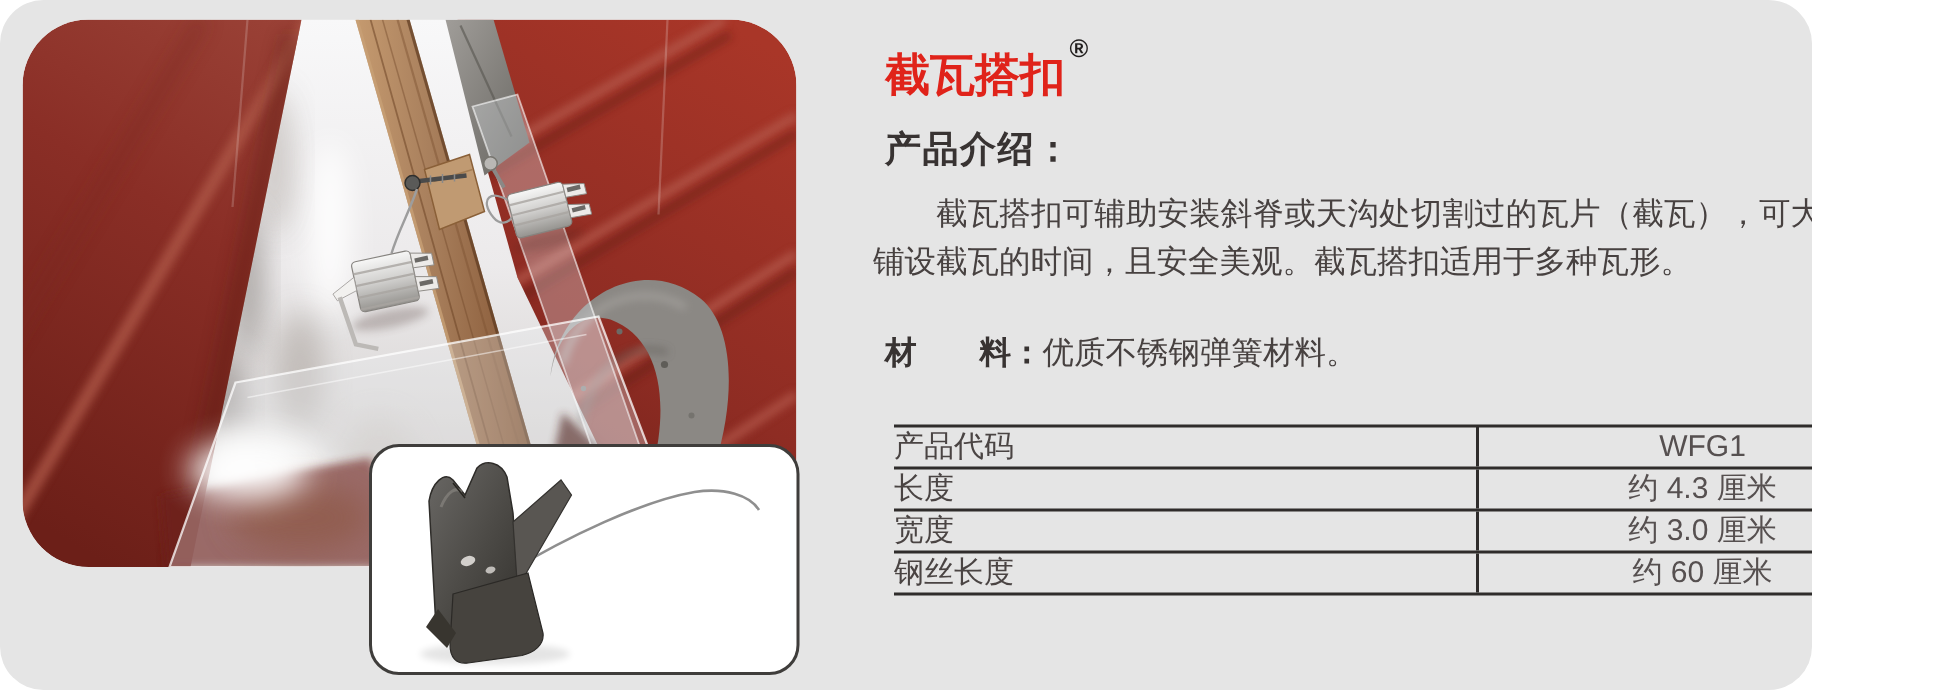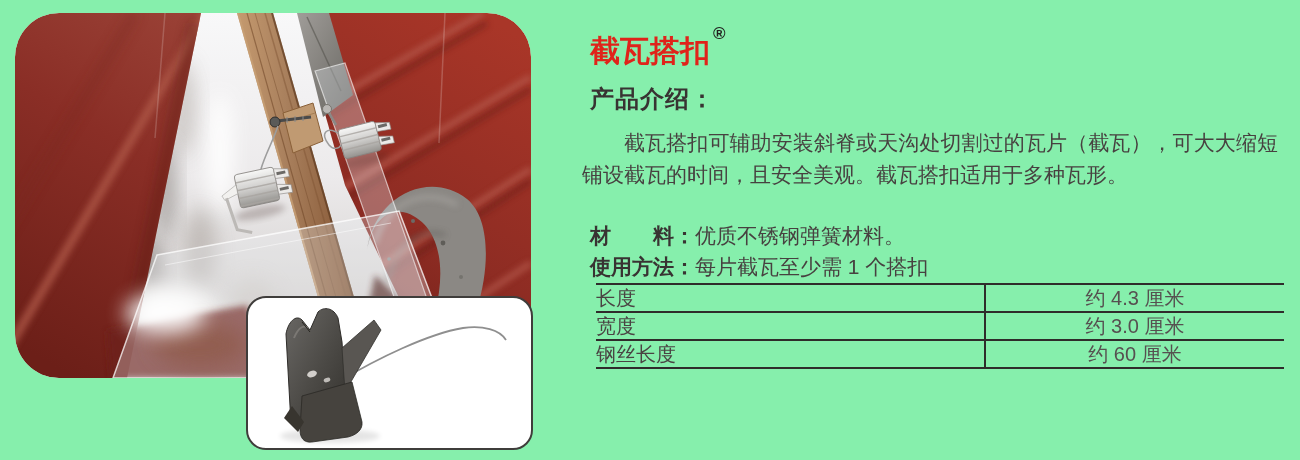--- a/index.html
+++ b/index.html
@@ -1,17 +1,17 @@
 <!DOCTYPE html>
 <html><head>
 <meta charset="utf-8">
 <style>
   html,body{margin:0;padding:0;background:#ffffff;}
-  .page{position:relative;width:1300px;height:460px;background:#86efac;overflow:hidden;
-        font-family:"Liberation Sans","DejaVu Sans",sans-serif;}
+  .page{position:relative;width:1208px;height:460px;background:#e5e5e5;overflow:hidden;
+        font-family:"Liberation Sans","DejaVu Sans",sans-serif;border-radius:29px;}
   figure{margin:0;padding:0;}
   .photo-main{position:absolute;left:15px;top:13px;width:516px;height:365px;
               border-radius:44px;overflow:hidden;z-index:1;}
   .photo-inset{position:absolute;left:246px;top:296px;width:283px;height:150px;
                background:#ffffff;border:2px solid #3f3d3b;border-radius:20px;
                overflow:hidden;z-index:2;}
   .title{position:absolute;left:590px;top:14px;font-size:30px;font-weight:bold;
          color:#e0231a;line-height:1.1;z-index:3;white-space:nowrap;}
   .title sup{font-size:17px;color:#211e1d;position:relative;top:-11px;left:3px;font-weight:bold;}
   .intro-heading{position:absolute;left:590px;top:63px;font-size:24px;font-weight:bold;
@@ -230,25 +230,28 @@
   </figure>
 
   <h1 class="title"><span>截瓦搭扣</span><sup>®</sup></h1>
 
   <h2 class="intro-heading">产品介绍：</h2>
 
   <p class="intro-text">截瓦搭扣可辅助安装斜脊或天沟处切割过的瓦片（截瓦），可大大缩短铺设截瓦的时间，且安全美观。截瓦搭扣适用于多种瓦形。</p>
 
   <div class="spec-line spec-line-0"><span class="lbl">材　　料：</span><span>优质不锈钢弹簧材料。</span></div>
 
-  <div class="spec-line spec-line-1"><span class="lbl">使用方法：</span><span>每片截瓦至少需 1 个搭扣</span></div>
 
   <table class="spec-table">
     <tbody>
       <tr>
+        <td class="c1">产品代码</td>
+        <td class="c2">WFG1</td>
+      </tr>
+      <tr>
         <td class="c1">长度</td>
         <td class="c2">约 4.3 厘米</td>
       </tr>
       <tr>
         <td class="c1">宽度</td>
         <td class="c2">约 3.0 厘米</td>
       </tr>
       <tr>
         <td class="c1">钢丝长度</td>
         <td class="c2">约 60 厘米</td>

